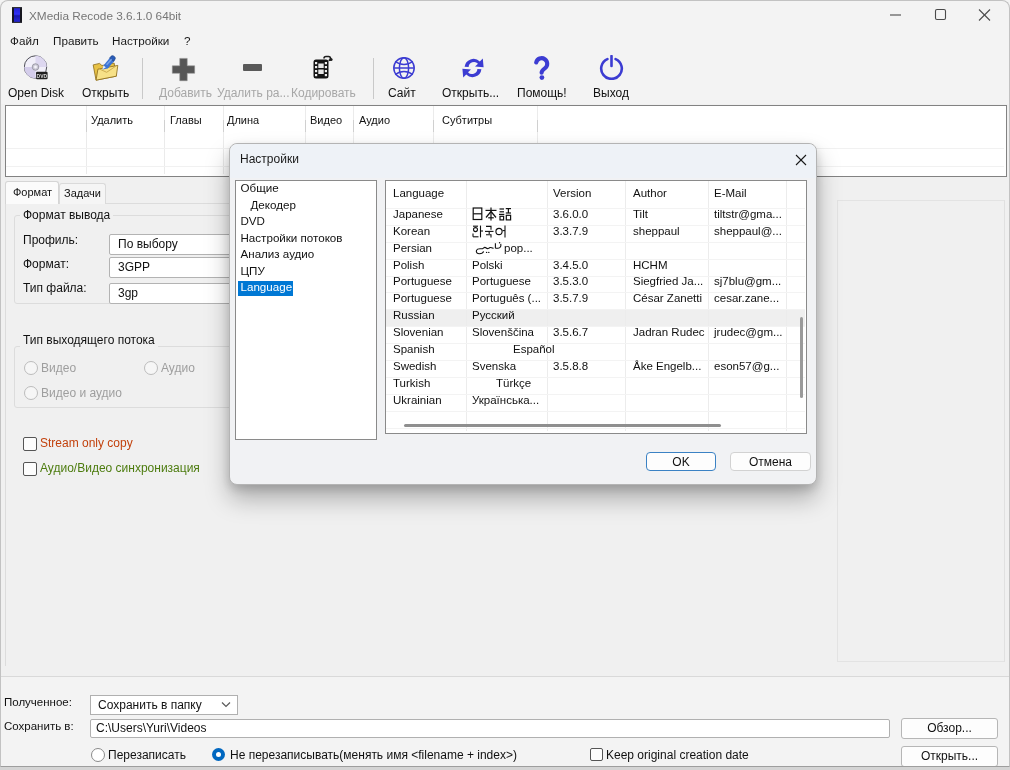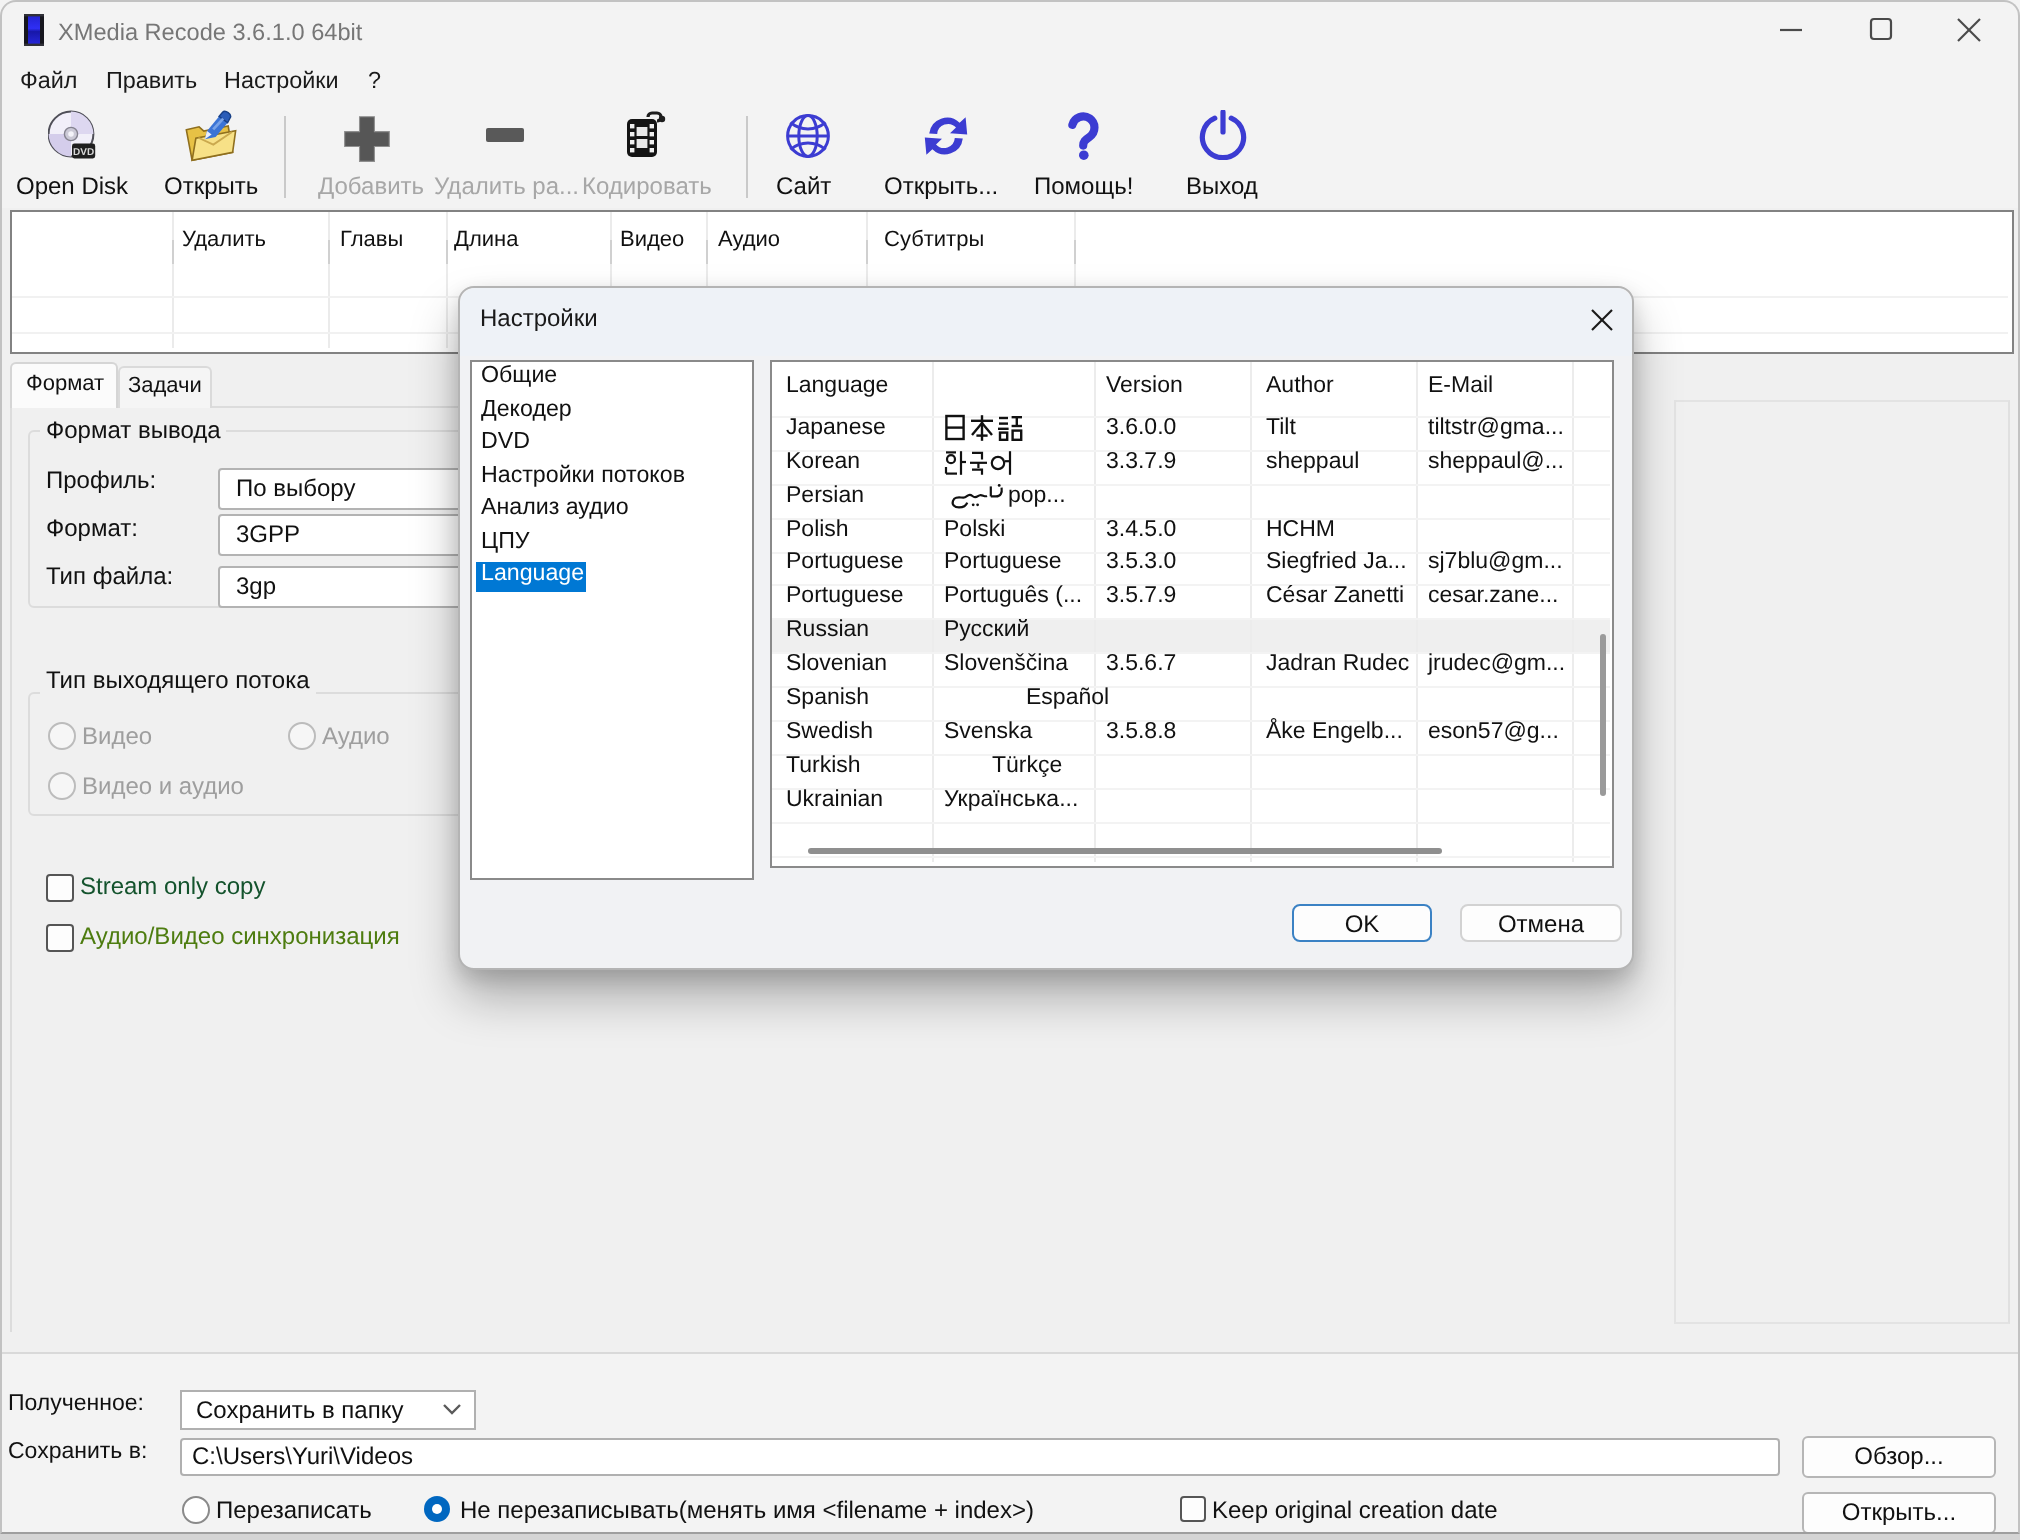--- a/index.html
+++ b/index.html
@@ -189,21 +189,21 @@
   <div class="abs" style="left:14px;top:346px;width:250px;height:60px;border:1px solid #dcdcdc;border-radius:3px;"></div>
   <div class="lbl" style="left:20px;top:333px;font-size:12px;color:#111;background:#f0f0f0;padding:0 3px;">Тип выходящего потока</div>
   <div class="abs" style="left:24px;top:361px;width:12px;height:12px;border:1px solid #bcbcbc;border-radius:50%;background:#f6f6f6;"></div>
   <div class="lbl" style="left:41px;top:361px;font-size:12px;color:#9e9e9e;">Видео</div>
   <div class="abs" style="left:144px;top:361px;width:12px;height:12px;border:1px solid #bcbcbc;border-radius:50%;background:#f6f6f6;"></div>
   <div class="lbl" style="left:161px;top:361px;font-size:12px;color:#9e9e9e;">Аудио</div>
   <div class="abs" style="left:24px;top:386px;width:12px;height:12px;border:1px solid #bcbcbc;border-radius:50%;background:#f6f6f6;"></div>
   <div class="lbl" style="left:41px;top:386px;font-size:12px;color:#9e9e9e;">Видео и аудио</div>
 
   <div class="abs" style="left:23px;top:437px;width:12px;height:12px;border:1px solid #555;border-radius:2px;background:#fdfdfd;"></div>
-  <div class="lbl" style="left:40px;top:436px;font-size:12px;color:#14532d;">Stream only copy</div>
+  <div class="lbl" style="left:40px;top:436px;font-size:12px;color:#c2410c;">Stream only copy</div>
   <div class="abs" style="left:23px;top:462px;width:12px;height:12px;border:1px solid #555;border-radius:2px;background:#fdfdfd;"></div>
   <div class="lbl" style="left:40px;top:461px;font-size:12px;color:#4d7c0f;">Аудио/Видео синхронизация</div>
 </div>
 
 <div class="abs" style="left:837px;top:200px;width:166px;height:460px;border:1px solid #e3e3e3;border-right:1px solid #e0e0e0;background:transparent;"></div>
 
 <div class="abs" style="left:0;top:676px;width:1010px;height:94px;background:#f3f3f3;border-top:1px solid #d9d9d9;">
   <div class="lbl" style="left:4px;top:19px;font-size:11.5px;color:#111;">Полученное:</div>
   <div class="abs" style="left:90px;top:18px;width:146px;height:18px;background:#fff;border:1px solid #b0b0b0;border-radius:0;">
     <div class="lbl" style="left:7px;top:2px;font-size:12px;color:#111;">Сохранить в папку</div>
@@ -234,21 +234,21 @@
 <div class="abs" style="left:229px;top:143px;width:586px;height:340px;background:#f1f2f4;border:1px solid #b4b4b4;border-radius:8px;box-shadow:0 14px 24px rgba(0,0,0,.28),0 4px 10px rgba(0,0,0,.14);z-index:10;">
   <div class="abs" style="left:0;top:0;width:100%;height:34px;background:#eef2f7;border-radius:8px 8px 0 0;"></div>
   <div class="lbl" style="left:10px;top:8px;font-size:12px;color:#1a1a1a;">Настройки</div>
   <svg class="abs" style="left:565px;top:10px;" width="12" height="12" viewBox="0 0 12 12">
     <line x1="1" y1="1" x2="11" y2="11" stroke="#1a1a1a" stroke-width="1.1"></line>
     <line x1="1" y1="11" x2="11" y2="1" stroke="#1a1a1a" stroke-width="1.1"></line>
   </svg>
 
   <div class="abs" style="left:4.5px;top:35.5px;width:140px;height:258px;background:#fff;border:1px solid #8a8a8a;font-size:11.6px;color:#111;">
     <div class="lbl" style="left:5px;top:0.5px;">Общие</div>
-    <div class="lbl" style="left:5px;top:17px;">Декодер</div>
+    <div class="lbl" style="left:15px;top:17px;">Декодер</div>
     <div class="lbl" style="left:5px;top:33.5px;">DVD</div>
     <div class="lbl" style="left:5px;top:50px;">Настройки потоков</div>
     <div class="lbl" style="left:5px;top:66.5px;">Анализ аудио</div>
     <div class="lbl" style="left:5px;top:83px;">ЦПУ</div>
     <div class="abs" style="left:2px;top:100px;width:55px;height:15px;background:#0078d4;"></div>
     <div class="lbl" style="left:5px;top:99.5px;color:#fff;">Language</div>
   </div>
 
   <div id="dlgtable" class="abs" style="left:155px;top:35.5px;width:420px;height:252px;background:#fff;border:1px solid #8a8a8a;font-size:11.5px;color:#111;overflow:hidden;">
 

